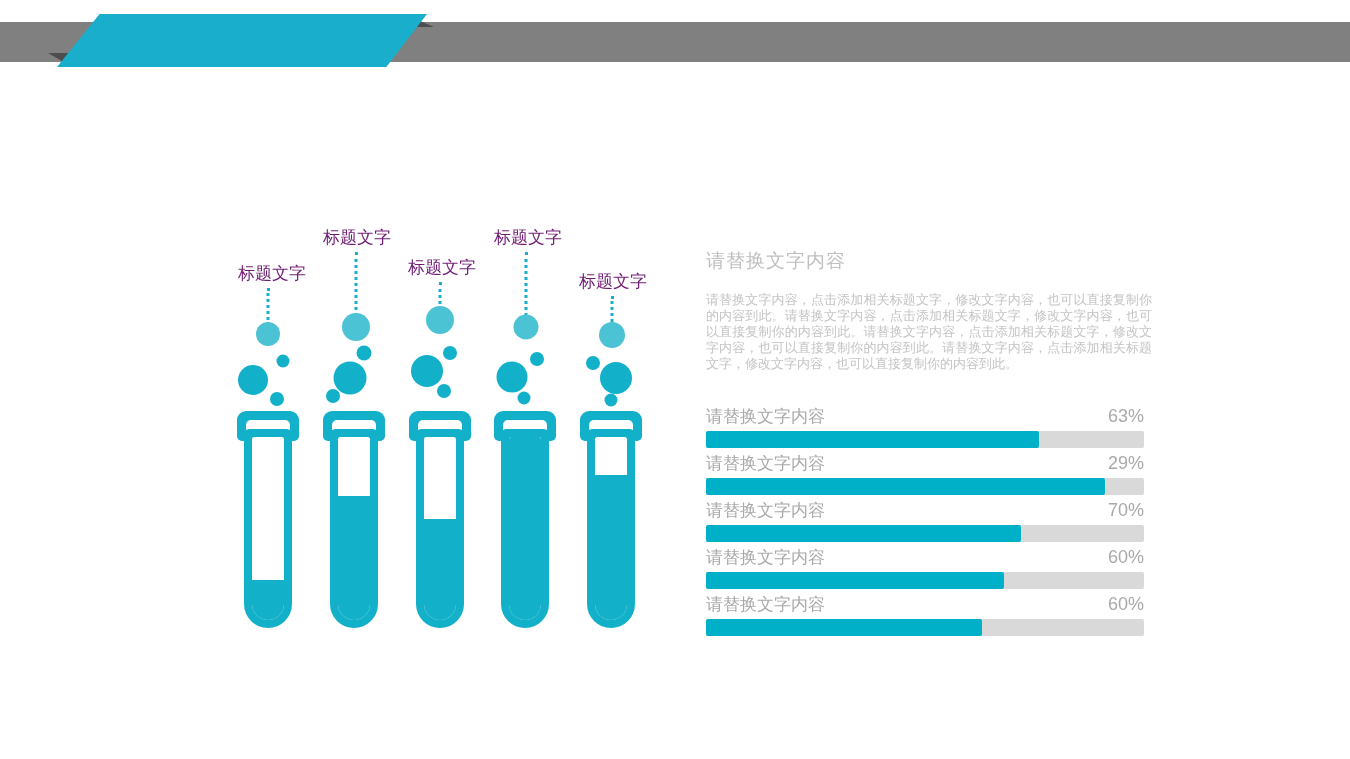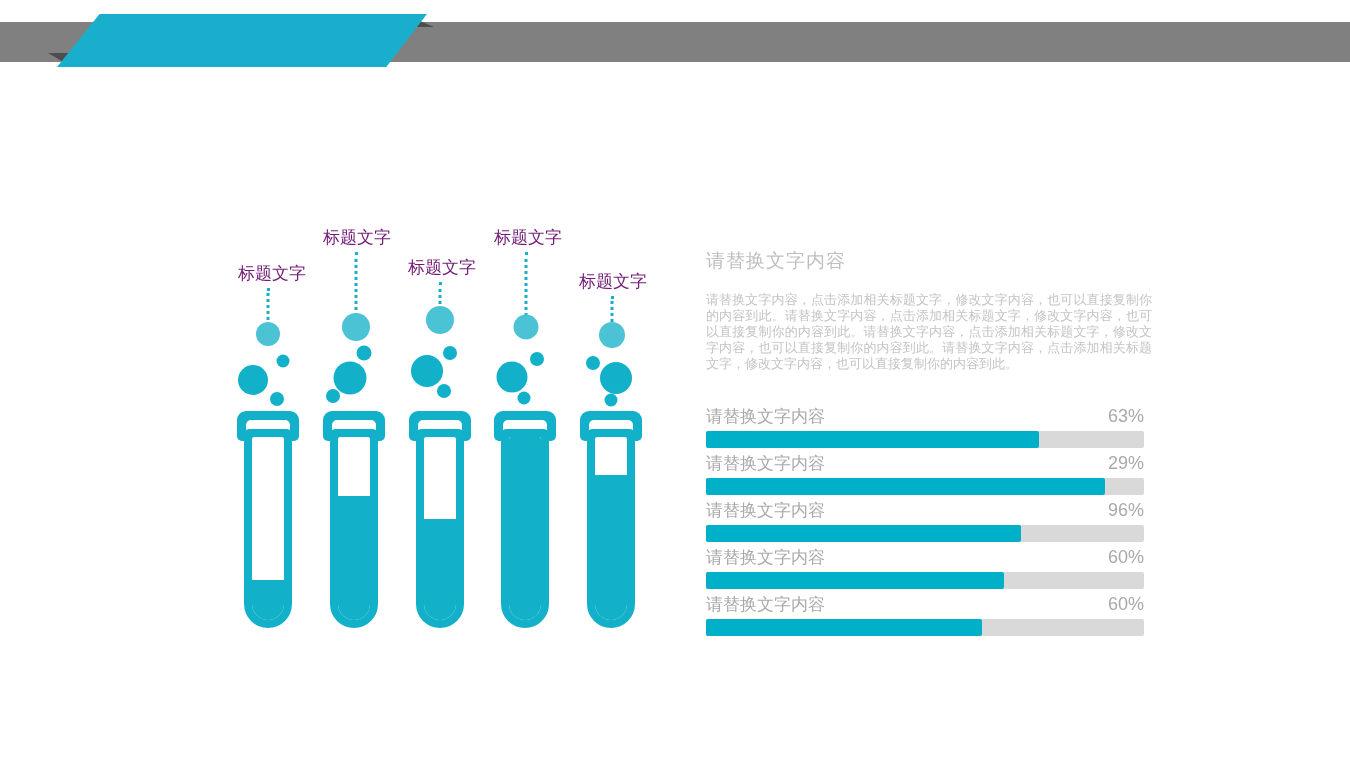--- a/index.html
+++ b/index.html
@@ -246,21 +246,21 @@
         <span class="bar-pct">29%</span>
       </div>
       <div class="bar-track">
         <div class="bar-fill" style="width:91%;"></div>
       </div>
     </div>
 
     <div class="bar-row">
       <div class="bar-head">
         <span class="bar-label">请替换文字内容</span>
-        <span class="bar-pct">96%</span>
+        <span class="bar-pct">70%</span>
       </div>
       <div class="bar-track">
         <div class="bar-fill" style="width:72%;"></div>
       </div>
     </div>
 
     <div class="bar-row">
       <div class="bar-head">
         <span class="bar-label">请替换文字内容</span>
         <span class="bar-pct">60%</span>

